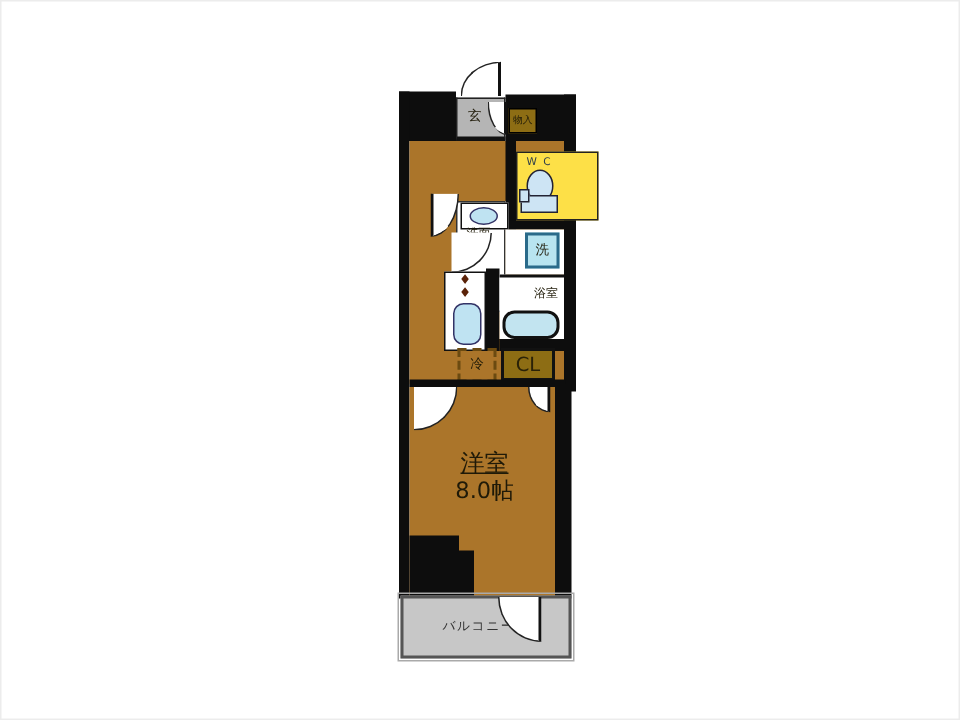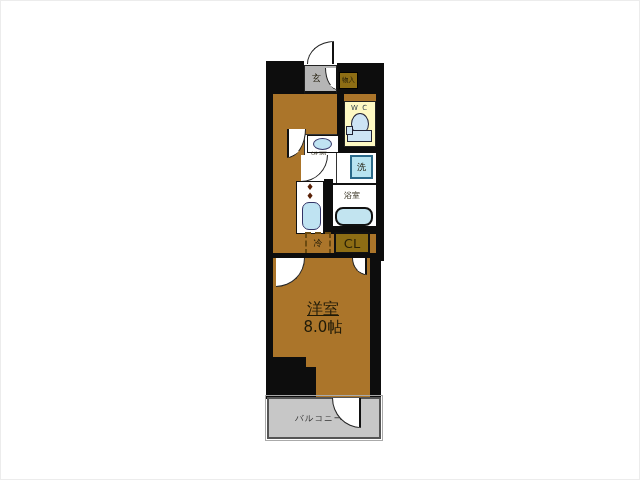--- a/index.html
+++ b/index.html
@@ -36,21 +36,21 @@
   <div class="abs ctr" style="left:303px;top:64px;width:33px;height:29px;background:#b5b5b5;border:1px solid #222;border-bottom:3px solid #111;justify-content:flex-start;padding-left:7px;">
     <span class="txt" style="font-size:9px;">玄</span>
   </div>
   <div class="abs arc arc-bl" style="left:324px;top:67px;width:13px;height:22px;border-right:2px solid #111;border-top:none;"></div>
 
   <div class="abs ctr" style="left:338px;top:71px;width:19px;height:17px;background:#8d6d14;border:1px solid #000;">
     <span class="txt" style="font-size:6.5px;">物入</span>
   </div>
 
   <div class="abs wall" style="left:336px;top:93px;width:7px;height:59px;"></div>
-  <div class="abs" style="left:343px;top:100px;width:32px;height:46px;background:#fef9c3;border:1px solid #222;">
+  <div class="abs" style="left:343px;top:100px;width:55px;height:46px;background:#fde047;border:1px solid #222;">
     <span class="txt" style="position:absolute;left:6px;top:3px;font-size:7px;letter-spacing:1px;color:#31404a;">W C</span>
     <div>
       <div class="abs" style="left:6px;top:11px;width:18px;height:22px;border-radius:50%;background:#cde4f4;border:1px solid #223;"></div>
       <div class="abs" style="left:2px;top:28px;width:25px;height:12px;background:#cde4f4;border:1px solid #223;"></div>
       <div class="abs" style="left:1px;top:24px;width:7px;height:9px;background:#cde4f4;border:1px solid #223;"></div>
     </div>
   </div>
   <div class="abs wall" style="left:336px;top:146px;width:47px;height:6px;"></div>
 
   <div class="abs" style="left:303px;top:133px;width:33px;height:74px;background:#ffffff;border:1px solid #333;"></div>
@@ -69,21 +69,21 @@
   <div class="abs" style="left:295px;top:180px;width:28px;height:53px;background:#ffffff;border:1px solid #111;">
     <div style="position:absolute;left:9px;top:1px;display:flex;flex-direction:column;line-height:1;">
       <span style="font-size:9px;color:#5a2208;">♦</span>
       <span style="font-size:9px;color:#5a2208;">♦</span>
     </div>
     <div class="abs" style="left:5px;top:20px;width:19px;height:28px;border-radius:7px;background:#bfe3f2;border:1px solid #336;"></div>
   </div>
   <div class="abs wall" style="left:323px;top:178px;width:9px;height:55px;"></div>
 
   <div class="abs" style="left:332px;top:182px;width:43px;height:43px;background:#ffffff;border-top:2px solid #111;">
-    <span class="txt" style="position:absolute;left:11px;top:7px;font-size:8px;">浴室</span>
+    <span class="txt" style="position:absolute;left:23px;top:7px;font-size:8px;">浴室</span>
     <div class="abs" style="left:2px;top:22px;width:38px;height:19px;border-radius:8px;background:#c2e4f0;border:2px solid #111;"></div>
   </div>
   <div class="abs wall" style="left:332px;top:225px;width:43px;height:8px;"></div>
 
   <div class="abs ctr" style="left:304px;top:231px;width:26px;height:23px;border:2px dashed #6b4a10;">
     <span class="txt" style="font-size:9px;">冷</span>
   </div>
   <div class="abs ctr" style="left:333px;top:231px;width:36px;height:22px;background:#8d6d14;border:2px solid #111;">
     <span class="txt" style="font-size:13px;color:#2a2208;">CL</span>
   </div>

